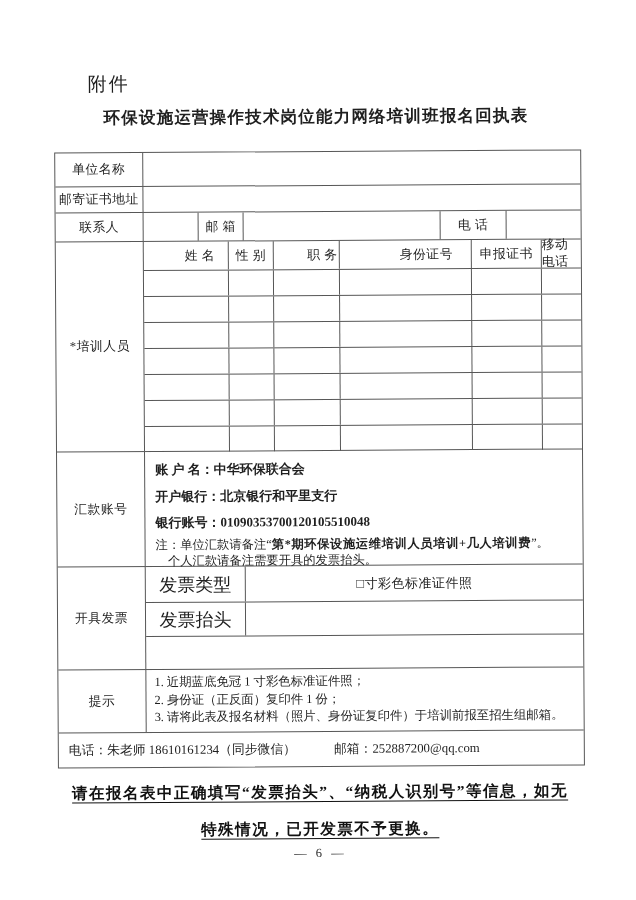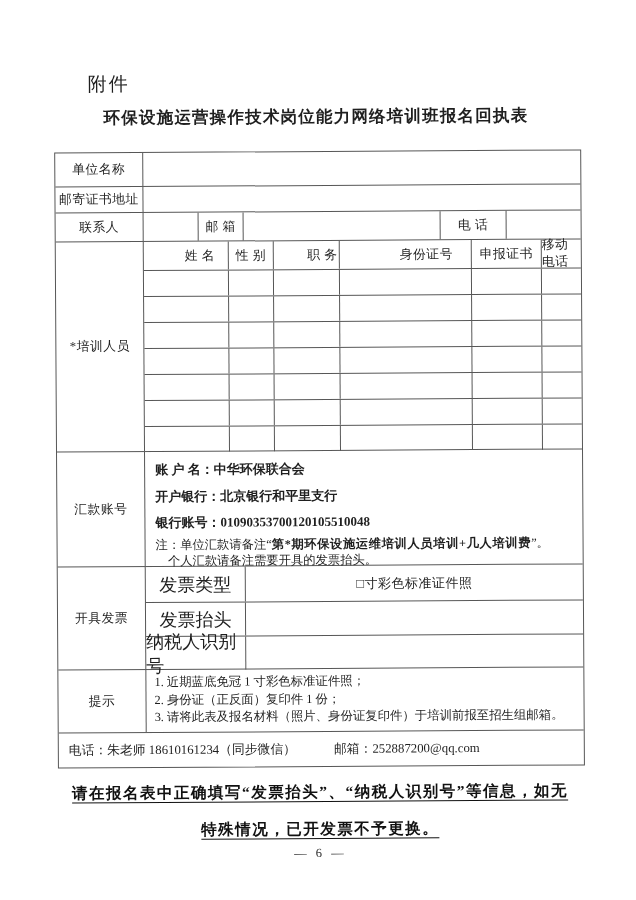--- a/index.html
+++ b/index.html
@@ -228,21 +228,20 @@
           <div class="i-val centered">
             <span class="vat-text">□</span>
               <span class="vat-text">寸彩色标准证件照</span>
           </div>
         </div>
         <div class="i-row">
           <div class="i-lbl">发票抬头</div>
           <div class="i-val"></div>
         </div>
         <div class="i-row">
-          <div class="i-lbl">纳税人识别号</div>
           <div class="i-val"></div>
         </div>
       </div>
     </div>
 
     <div class="row r-tips">
       <div class="cell lbl lc">提示</div>
       <div class="tips-content">
         <div class="tip-line">1. 近期蓝底免冠 1 寸彩色标准证件照；</div>
         <div class="tip-line">2. 身份证（正反面）复印件 1 份；</div>

